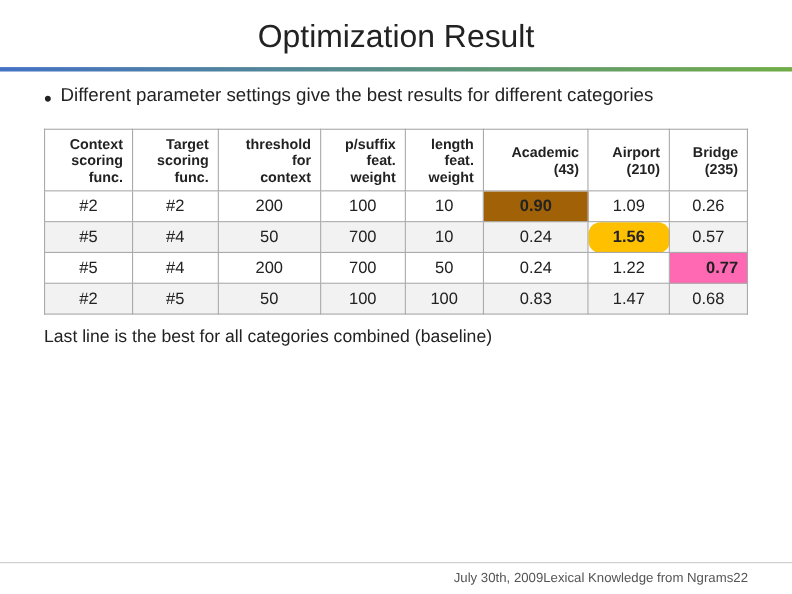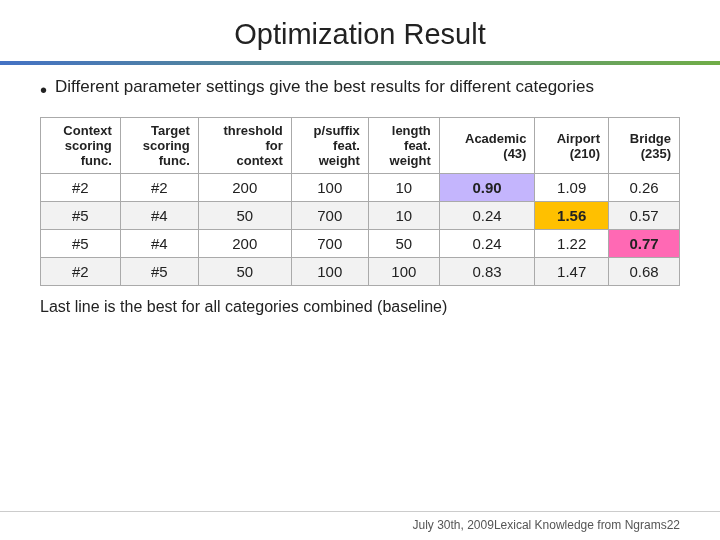--- a/index.html
+++ b/index.html
@@ -126,43 +126,43 @@
               <th>Bridge<br>(235)</th>
             </tr>
         </thead>
         <tbody id="table-body">
         <tr class="row-even">
               <td>#2</td>
               <td>#2</td>
               <td>200</td>
               <td>100</td>
               <td>10</td>
-              <td style="background: #c4b5fd; font-weight: bold;">0.90</td>
+              <td style="background: #a16207; font-weight: bold;">0.90</td>
               <td>1.09</td>
               <td>0.26</td>
             </tr>
             <tr class="row-odd">
               <td>#5</td>
               <td>#4</td>
               <td>50</td>
               <td>700</td>
               <td>10</td>
               <td>0.24</td>
-              <td style="background: rgb(255, 192, 0); font-weight: bold;">1.56</td>
+              <td style="background: rgb(255, 192, 0); font-weight: bold; border-radius: 11px;">1.56</td>
               <td>0.57</td>
             </tr>
             <tr class="row-even">
               <td>#5</td>
               <td>#4</td>
               <td>200</td>
               <td>700</td>
               <td>50</td>
               <td>0.24</td>
               <td>1.22</td>
-              <td style="background: rgb(255, 105, 180); font-weight: bold;">0.77</td>
+              <td style="background: rgb(255, 105, 180); font-weight: bold; text-align: right;">0.77</td>
             </tr>
             <tr class="row-odd">
               <td>#2</td>
               <td>#5</td>
               <td>50</td>
               <td>100</td>
               <td>100</td>
               <td>0.83</td>
               <td>1.47</td>
               <td>0.68</td>

